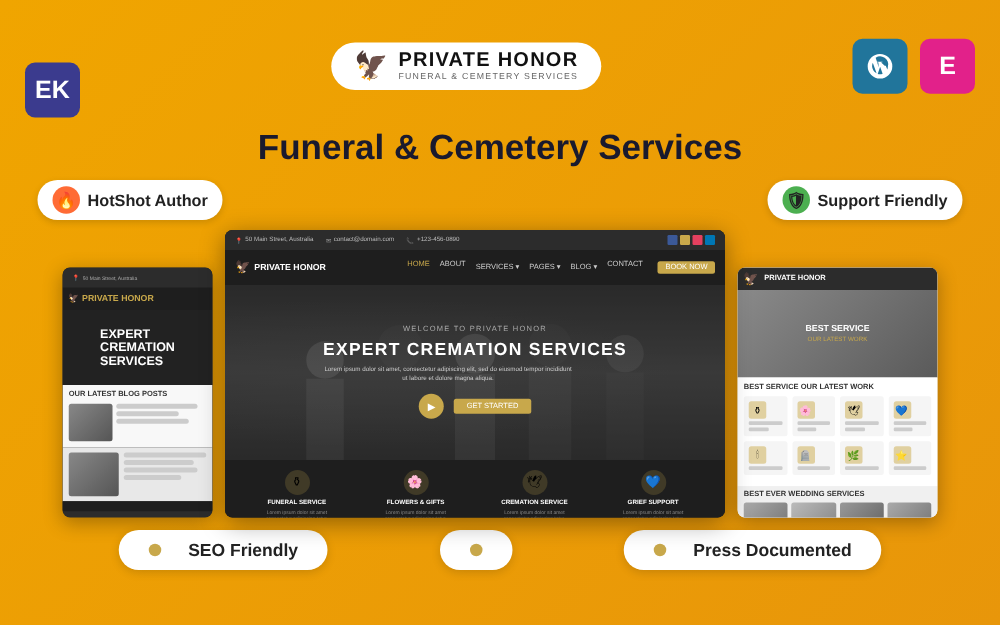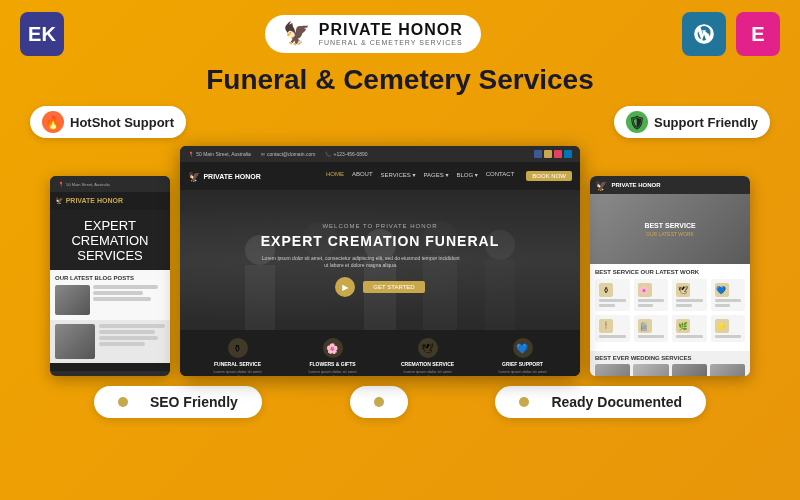--- a/index.html
+++ b/index.html
@@ -28,20 +28,21 @@
       display: flex;
       justify-content: space-between;
       align-items: center;
       margin-bottom: 8px;
     }
 
     .logo-left {
       display: flex;
       gap: 10px;
       align-items: center;
+      margin-top: 38px;
     }
 
     .logo-box {
       width: 44px;
       height: 44px;
       border-radius: 8px;
       display: flex;
       align-items: center;
       justify-content: center;
       font-weight: bold;
@@ -341,23 +342,23 @@
     .mobile-hero {
       height: 60px;
       background: linear-gradient(rgba(0,0,0,0.5), rgba(0,0,0,0.5)), #444;
       display: flex;
       align-items: center;
       justify-content: center;
     }
 
     .mobile-hero-title {
       color: white;
-      font-size: 13px;
-      font-weight: normal;
-      text-align: center;
+      font-size: 10px;
+      font-weight: bold;
+      text-align: left;
     }
 
     .mobile-section {
       background: #f8f8f8;
       padding: 5px;
     }
 
     .mobile-section-title {
       font-size: 6px;
       font-weight: bold;
@@ -579,21 +580,21 @@
         <span style="font-size:20px;font-weight:900;color:white;">E</span>
       </div>
     </div>
   </div>
 
   <h1 class="main-title">Funeral &amp; Cemetery Services</h1>
 
   <div class="meta-row">
     <div class="badge">
       <div class="badge-icon badge-fire">🔥</div>
-      <span>HotShot Support</span>
+      <span>HotShot Author</span>
     </div>
     <div class="badge">
       <div class="badge-icon badge-shield">🛡</div>
       <span>Support Friendly</span>
     </div>
   </div>
 
   <div class="previews">
 
     <div class="preview-mobile">
@@ -672,21 +673,21 @@
             <ellipse cx="200" cy="55" rx="16" ry="16" fill="#555"></ellipse>
             <rect x="184" y="71" width="32" height="69" fill="#444"></rect>
             <ellipse cx="260" cy="48" rx="17" ry="17" fill="#333"></ellipse>
             <rect x="243" y="65" width="34" height="75" fill="#3a3a3a"></rect>
             <ellipse cx="320" cy="55" rx="15" ry="15" fill="#444"></ellipse>
             <rect x="305" y="70" width="30" height="70" fill="#333"></rect>
           </svg>
         </div>
         <div class="hero-content">
           <div class="hero-eyebrow">WELCOME TO PRIVATE HONOR</div>
-          <div class="hero-title">EXPERT CREMATION FUNERAL</div>
+          <div class="hero-title">EXPERT CREMATION SERVICES</div>
           <div class="hero-text">Lorem ipsum dolor sit amet, consectetur adipiscing elit, sed do eiusmod tempor incididunt ut labore et dolore magna aliqua.</div>
           <div style="display:flex;align-items:center;gap:8px;justify-content:center;">
             <div style="width:20px;height:20px;border-radius:50%;background:#c8a84b;display:flex;align-items:center;justify-content:center;font-size:8px;color:white;">▶</div>
             <div class="hero-btn">GET STARTED</div>
           </div>
         </div>
       </div>
 
       <div class="desktop-services">
         <div class="service-item">
@@ -782,17 +783,17 @@
   <div class="features-row">
     <div class="feature-badge">
       <div class="feature-dot"></div>
       <span>SEO Friendly</span>
     </div>
     <div class="feature-badge">
       <div class="feature-dot"></div>
     </div>
     <div class="feature-badge">
       <div class="feature-dot"></div>
-      <span>Ready Documented</span>
+      <span>Press Documented</span>
     </div>
   </div>
 
 </div>
 
 </body></html>

